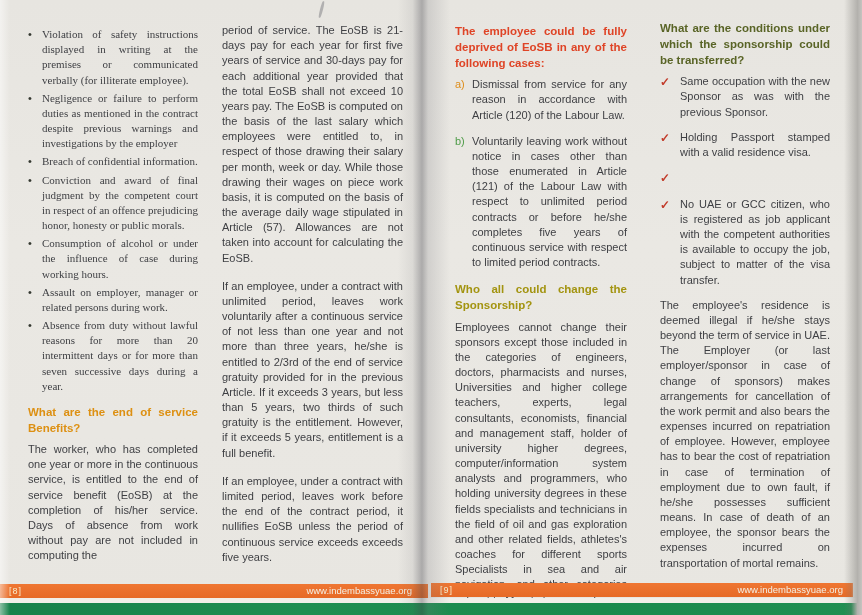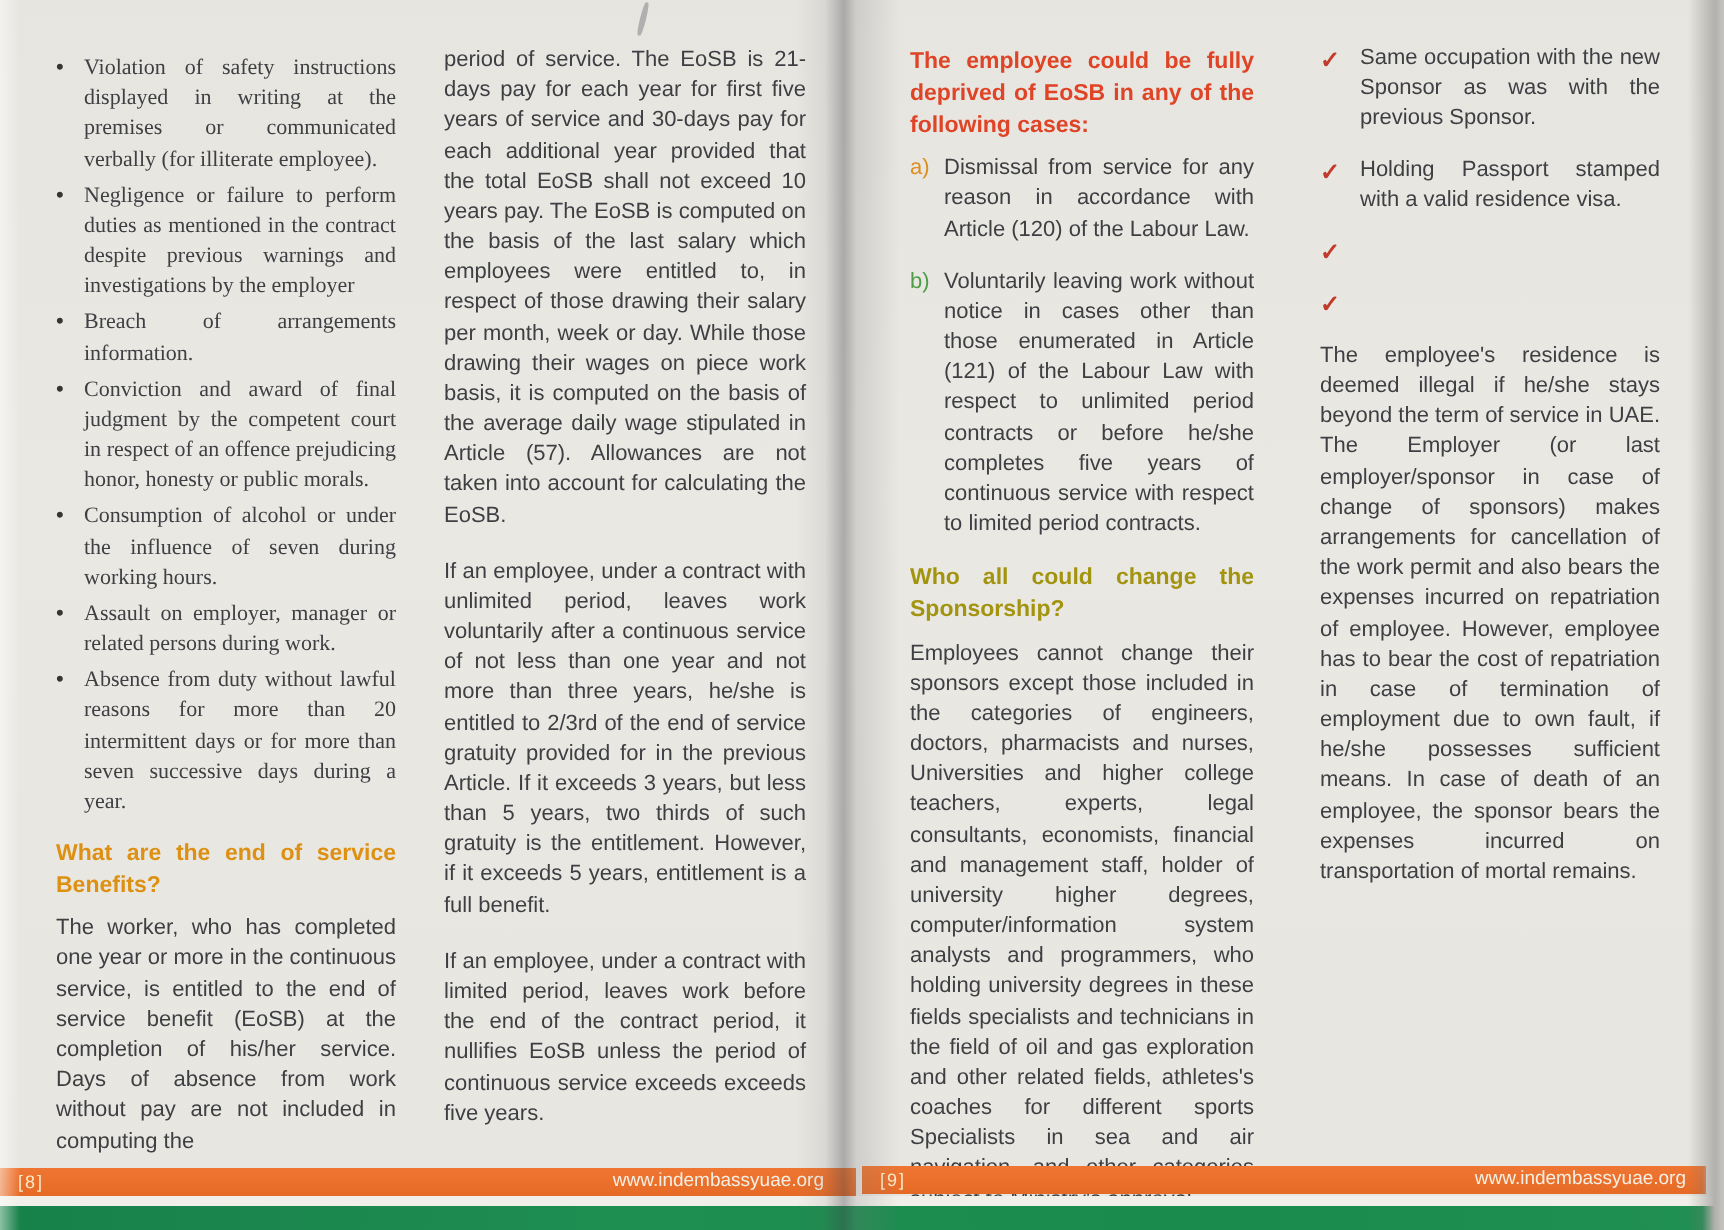--- a/index.html
+++ b/index.html
@@ -106,29 +106,29 @@
       <div class="bitem">
         <span class="dot">•</span>
         <span class="btext">Violation of safety instructions displayed in writing at the premises or communicated verbally (for illiterate employee).</span>
       </div>
       <div class="bitem">
         <span class="dot">•</span>
         <span class="btext">Negligence or failure to perform duties as mentioned in the contract despite previous warnings and investigations by the employer</span>
       </div>
       <div class="bitem">
         <span class="dot">•</span>
-        <span class="btext">Breach of arrangements information.</span>
+        <span class="btext">Breach of confidential information.</span>
       </div>
       <div class="bitem">
         <span class="dot">•</span>
         <span class="btext">Conviction and award of final judgment by the competent court in respect of an offence prejudicing honor, honesty or public morals.</span>
       </div>
       <div class="bitem">
         <span class="dot">•</span>
-        <span class="btext">Consumption of alcohol or under the influence of seven during working hours.</span>
+        <span class="btext">Consumption of alcohol or under the influence of case during working hours.</span>
       </div>
       <div class="bitem">
         <span class="dot">•</span>
         <span class="btext">Assault on employer, manager or related persons during work.</span>
       </div>
       <div class="bitem">
         <span class="dot">•</span>
         <span class="btext">Absence from duty without lawful reasons for more than 20 intermittent days or for more than seven successive days during a year.</span>
       </div>
     </div>
@@ -152,34 +152,36 @@
       <div class="aitem">
         <span class="amark">b)</span>
         <span class="btext">Voluntarily leaving work without notice in cases other than those enumerated in Article (121) of the Labour Law with respect to unlimited period contracts or before he/she completes five years of continuous service with respect to limited period contracts.</span>
       </div>
     </div>
     <h3 class="olive">Who all could change the Sponsorship?</h3>
     <p class="para">Employees cannot change their sponsors except those included in the categories of engineers, doctors, pharmacists and nurses, Universities and higher college teachers, experts, legal consultants, economists, financial and management staff, holder of university higher degrees, computer/information system analysts and programmers, who holding university degrees in these fields specialists and technicians in the field of oil and gas exploration and other related fields, athletes's coaches for different sports Specialists in sea and air navigation, and other categories subject to Ministry's approval.</p>
   </div>
 
   <div class="col" id="col4">
+    <h3 class="greenolive">What are the conditions under which the sponsorship could be transferred?</h3>
     <div class="clist">
       <div class="citem">
         <span class="check">✓</span>
         <span class="btext">Same occupation with the new Sponsor as was with the previous Sponsor.</span>
       </div>
       <div class="citem">
         <span class="check">✓</span>
         <span class="btext">Holding Passport stamped with a valid residence visa.</span>
       </div>
       <div class="citem">
         <span class="check">✓</span>
       </div>
       <div class="citem">
         <span class="check">✓</span>
+        <span class="btext">No UAE or GCC citizen, who is registered as job applicant with the competent authorities is available to occupy the job, subject to matter of the visa transfer.</span>
       </div>
     </div>
     <p class="para">The employee's residence is deemed illegal if he/she stays beyond the term of service in UAE. The Employer (or last employer/sponsor in case of change of sponsors) makes arrangements for cancellation of the work permit and also bears the expenses incurred on repatriation of employee. However, employee has to bear the cost of repatriation in case of termination of employment due to own fault, if he/she possesses sufficient means. In case of death of an employee, the sponsor bears the expenses incurred on transportation of mortal remains.</p>
   </div>
 
   <div class="whiteband"></div>
   <div class="fbar" id="fbar-left">
     <span class="pgnum">[8]</span>
     <span class="furl">www.indembassyuae.org</span>
   </div>

